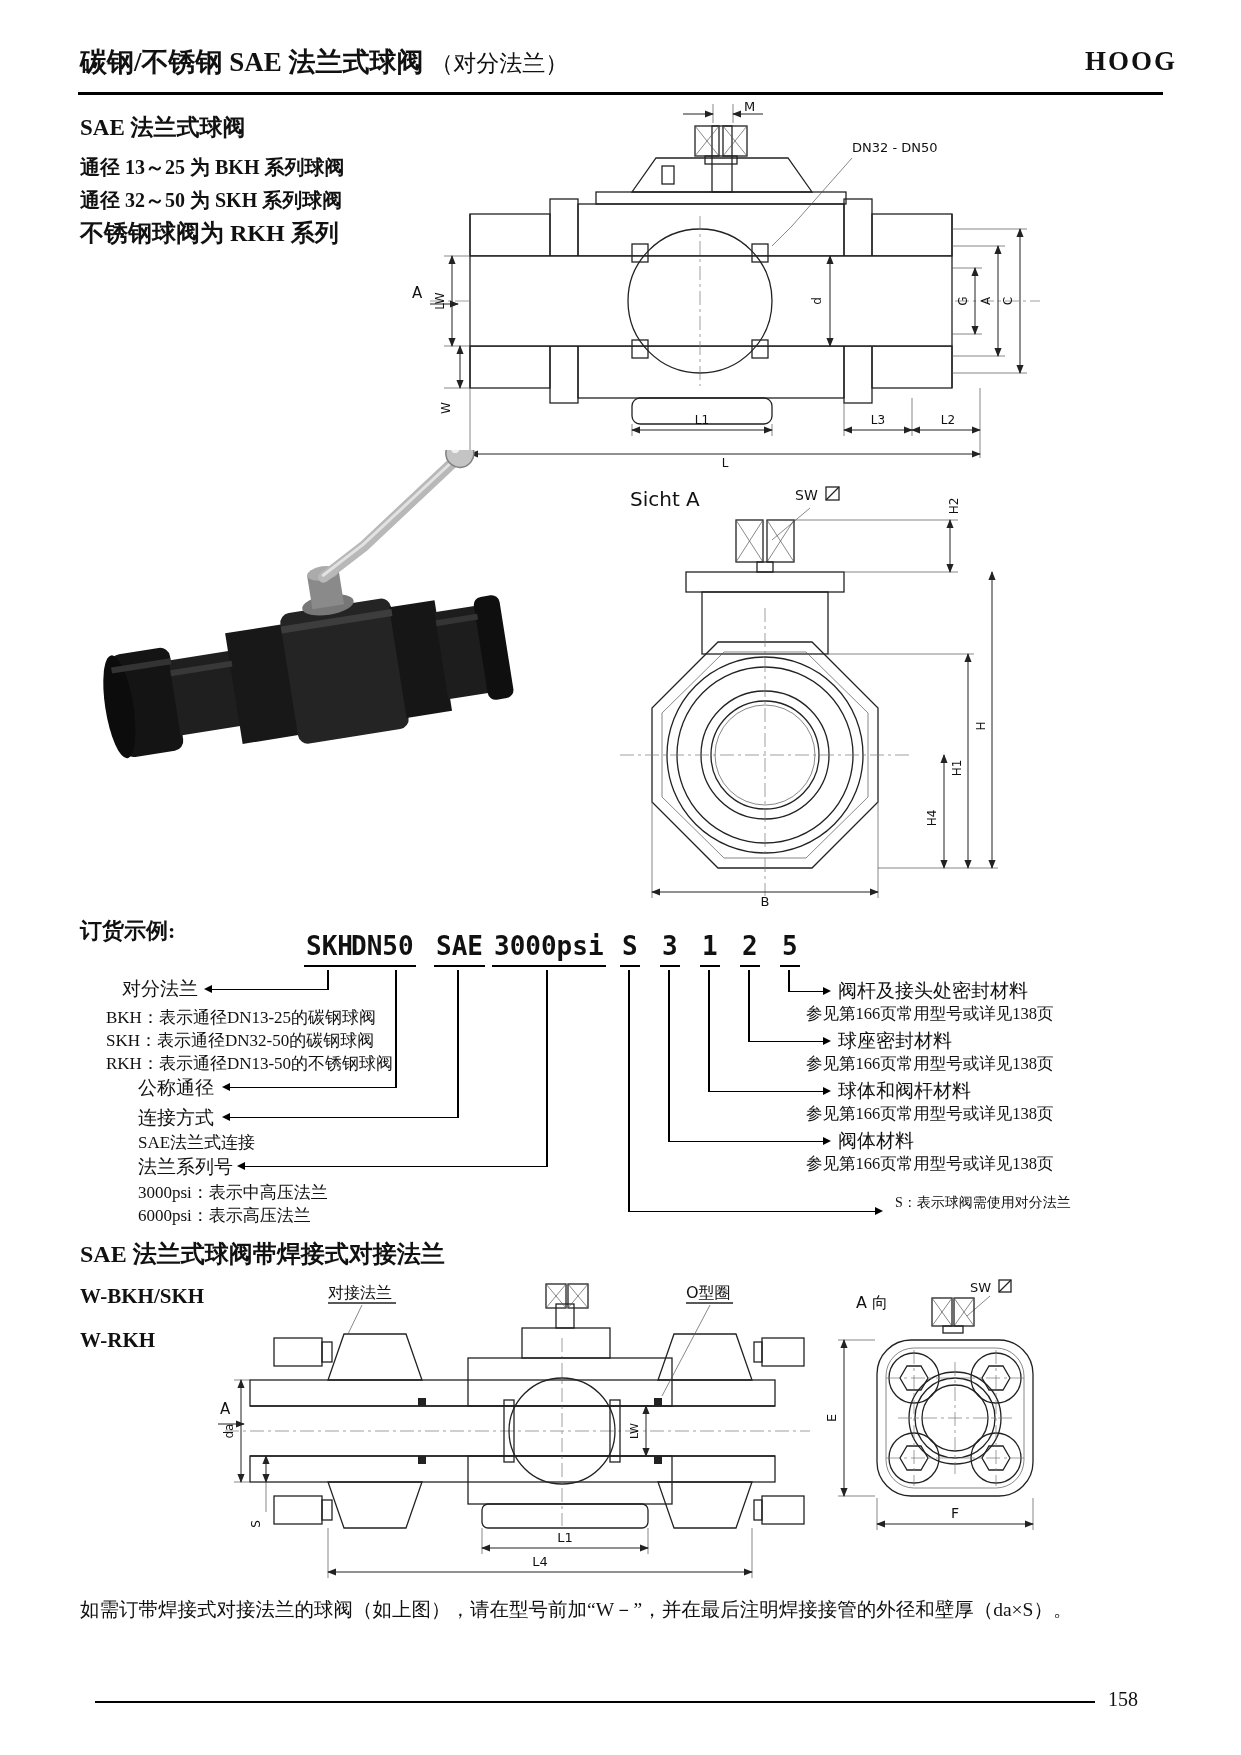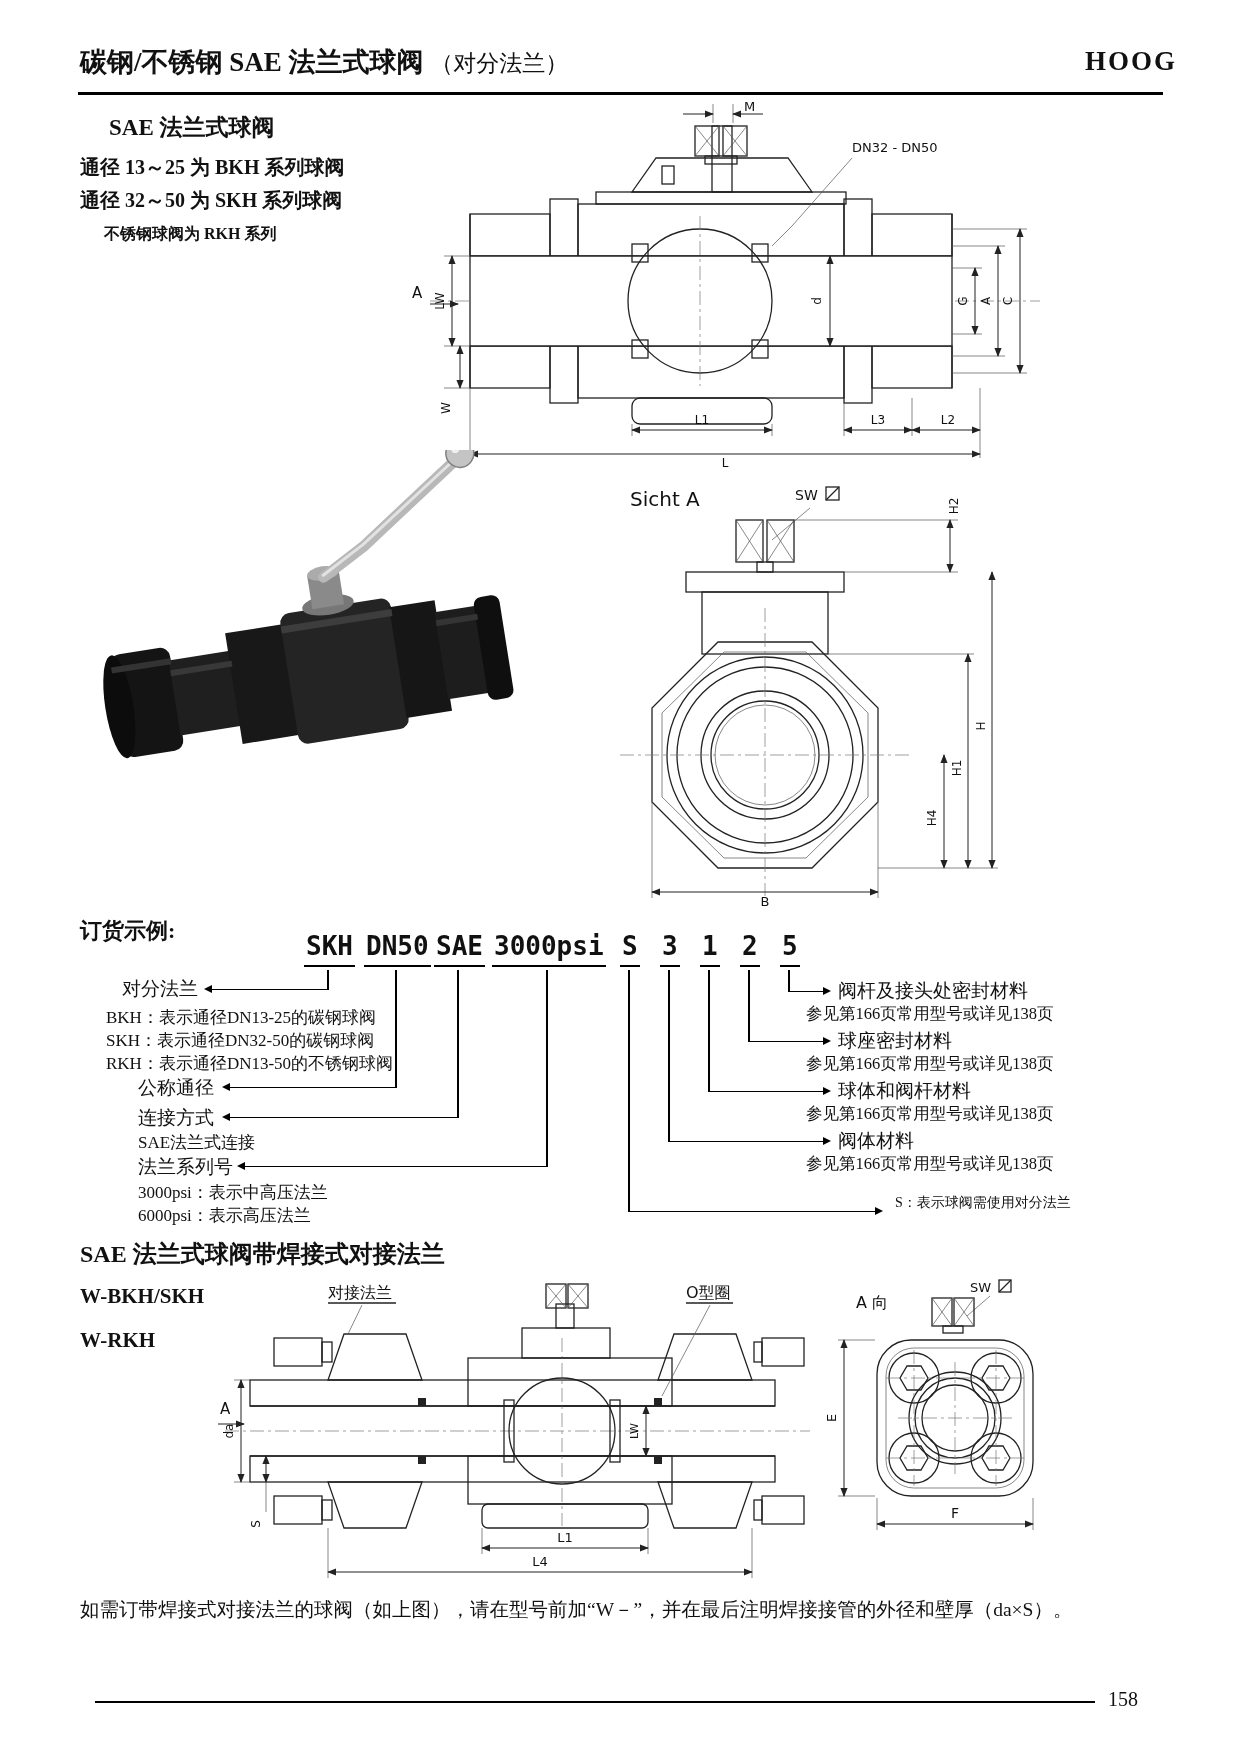--- a/index.html
+++ b/index.html
@@ -33,24 +33,24 @@
 <div class="page">
 
   <div class="abs" style="left:80px;top:44px;font-size:27px;">
     <span class="serif b">碳钢/不锈钢 SAE 法兰式球阀</span>
     <span class="serif" style="font-size:23px;">（对分法兰）</span>
   </div>
   <div class="abs serif b" style="left:1085px;top:46px;font-size:27px;letter-spacing:2px;">HOOG</div>
   <div class="abs rule" style="left:78px;top:92px;width:1085px;height:3px;"></div>
 
   <div class="abs" style="left:80px;top:112px;">
-    <div class="serif b" style="font-size:23px;margin-bottom:8px;margin-left:29px;">SAE 法兰式球阀</div>
+    <div class="serif b" style="font-size:23px;margin-bottom:8px;">SAE 法兰式球阀</div>
     <div class="serif b" style="font-size:20px;line-height:33px;">通径 13～25 为 BKH 系列球阀</div>
     <div class="serif b" style="font-size:20px;line-height:33px;">通径 32～50 为 SKH 系列球阀</div>
-    <div class="serif b" style="font-size:16px;line-height:33px;margin-left:24px;">不锈钢球阀为 RKH 系列</div>
+    <div class="serif b" style="font-size:24px;line-height:33px;">不锈钢球阀为 RKH 系列</div>
   </div>
 
   <div class="abs" style="left:400px;top:96px;">
   <svg width="660" height="372" viewBox="0 0 660 372" class="sans">
     <defs>
       <pattern id="hA" width="8" height="8" patternUnits="userSpaceOnUse" patternTransform="rotate(45)">
         <rect width="8" height="8" fill="#fff"></rect>
         <line x1="0" y1="0" x2="0" y2="8" stroke="#9a9a9a" stroke-width="1"></line>
       </pattern>
       <marker id="mA" viewBox="0 0 10 10" refX="9" refY="5" markerWidth="9" markerHeight="9" orient="auto-start-reverse">
@@ -233,21 +233,21 @@
     <line class="dim" x1="92" y1="424" x2="318" y2="424" marker-start="url(#mB)" marker-end="url(#mB)"></line>
     <text x="205" y="438" font-size="13" text-anchor="middle">B</text>
   </svg>
   </div>
 
   <div class="abs serif b" style="left:80px;top:916px;font-size:22px;">订货示例:</div>
 
   <div class="abs" style="left:80px;top:930px;width:1110px;height:302px;">
 
     <span class="tok" style="left:224px;top:0;">SKH</span>
-    <span class="tok" style="left:284px;top:0;">DN50</span>
+    <span class="tok" style="left:269px;top:0;">DN50</span>
     <span class="tok" style="left:354px;top:0;">SAE</span>
     <span class="tok" style="left:412px;top:0;">3000psi</span>
     <span class="tok" style="left:540px;top:0;">S</span>
     <span class="tok" style="left:580px;top:0;">3</span>
     <span class="tok" style="left:620px;top:0;">1</span>
     <span class="tok" style="left:660px;top:0;">2</span>
     <span class="tok" style="left:700px;top:0;">5</span>
 
     <div class="vl" style="left:247px;top:40px;height:20px;"></div>
     <div class="vl" style="left:315px;top:40px;height:118px;"></div>

